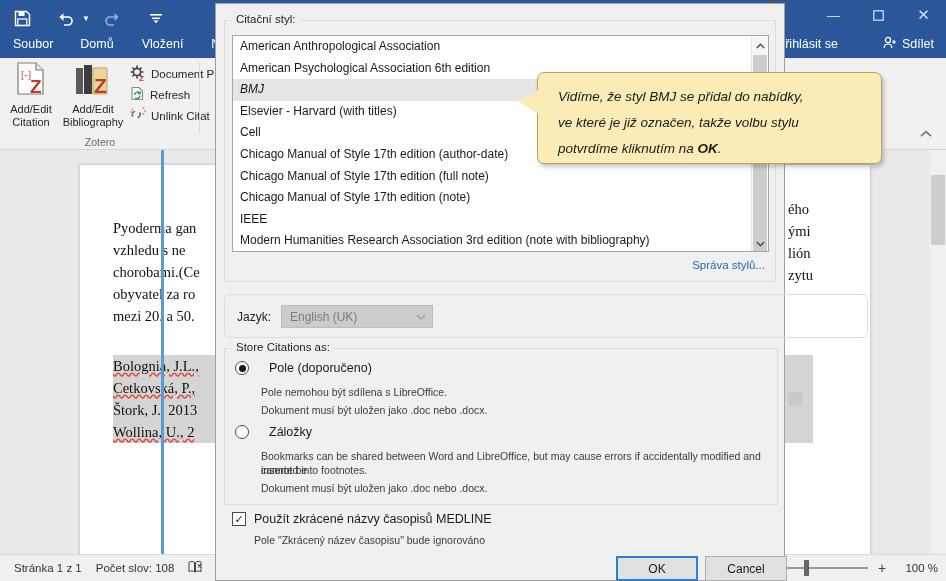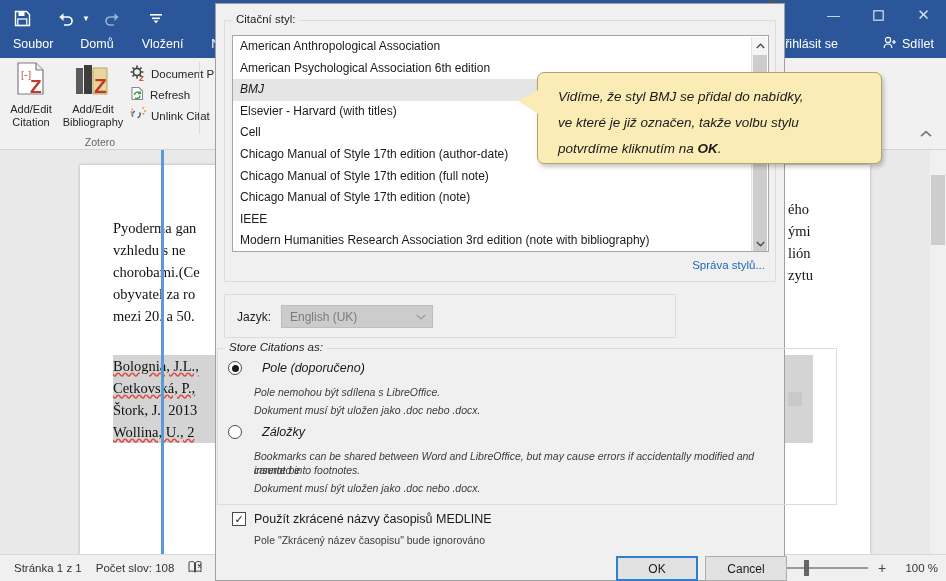--- a/index.html
+++ b/index.html
@@ -158,31 +158,31 @@
     position:absolute; left:0; width:16px; height:17px;
     display:flex; align-items:center; justify-content:center; color:#5a5a5a; font-size:9px;
   }
   .lb-up{ top:0; }
   .lb-dn{ bottom:0; }
   .lb-thumb{ position:absolute; left:1px; top:18px; width:14px; height:196px; background:#cdcdcd; }
   .manage-link{
     position:absolute; right:10px; top:238px; font-size:11.5px; color:#1a68b8;
   }
   
-  #grp-lang{ left:8px; top:290px; width:452px; height:44px; }
+  #grp-lang{ left:8px; top:290px; width:644px; height:44px;border-radius:6px; }
   .lang-row{ position:absolute; left:12px; top:10px; display:flex; align-items:center; gap:10px; }
   .lang-label{ font-size:12px; color:#222; }
   .combo{
     width:152px; height:23px; background:#cccccc; border:1px solid #bdbdbd;
     display:flex; align-items:center; justify-content:space-between;
     padding:0 6px 0 8px; font-size:12px; color:#7b7b7b;
   }
   .combo .chev{ font-size:9px; color:#9a9a9a; }
   
-  #grp-store{ left:1px; top:344px; width:620px; height:157px;font-style:italic; }
+  #grp-store{ left:8px; top:344px; width:554px; height:157px; }
   .radio-row{ position:absolute; display:flex; align-items:center; gap:20px; }
   .radio{
     width:14px; height:14px; border-radius:50%; border:1px solid #4a4a4a; background:#fff;
     display:flex; align-items:center; justify-content:center;
   }
   .radio .dot{ width:7px; height:7px; border-radius:50%; background:#1a1a1a; }
   .radio-lbl{ font-size:12.5px; color:#1a1a1a; }
   .help{ position:absolute; font-size:10.5px; color:#3b3b3b; line-height:14px; }
   
   .chk-row{ position:absolute; left:16px; top:508px; display:flex; align-items:center; gap:8px; }

